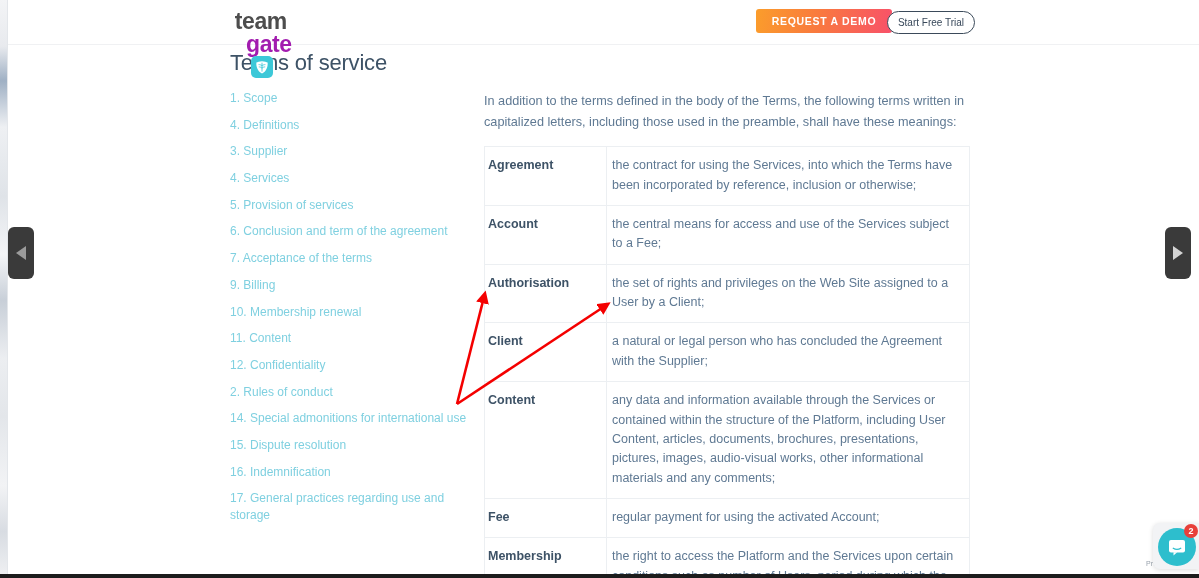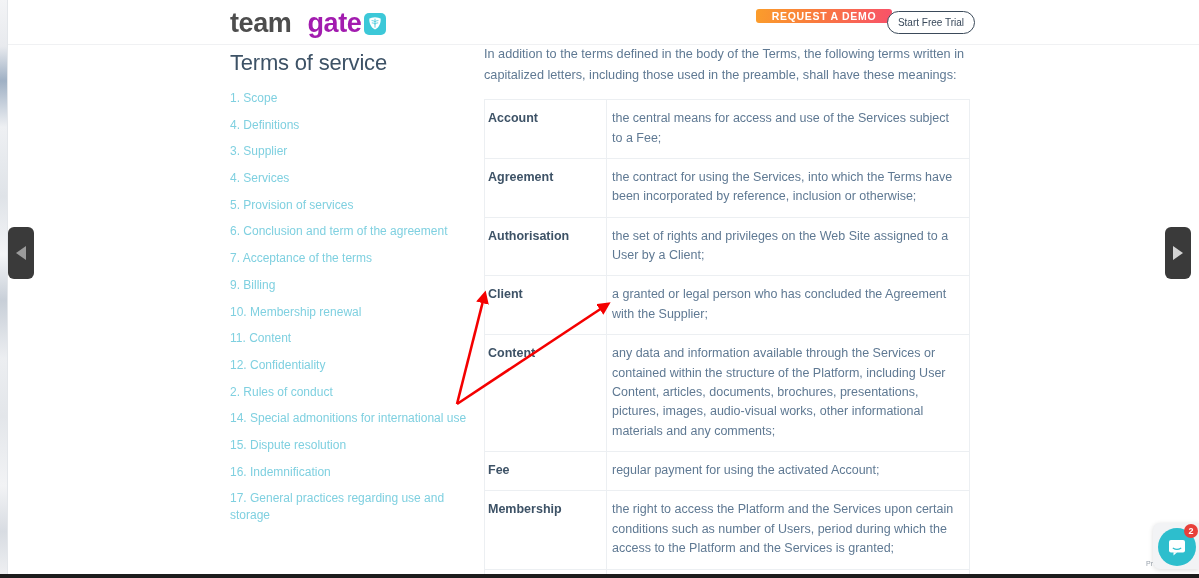--- a/index.html
+++ b/index.html
@@ -31,38 +31,39 @@
   .header {
     position: absolute; left: 8px; top: 0;
     width: 1191px; height: 45px;
     background: #ffffff;
     border-bottom: 1px solid #f0f1f3;
     z-index: 5;
   }
   .logo {
     position: absolute; left: 222px; top: 10px;
     display: flex; align-items: center;
-    font-size: 27px; font-weight: bold;
+    font-size: 23px; font-weight: bold;
     letter-spacing: -0.4px;
     line-height: 1;
+    flex-direction: column;
   }
   .logo-team { color: #4d4d4d; }
   .logo-gate { color: #a21caf; padding-left: 16px; }
   .logo-mark {
     width: 22px; height: 22px;
     border-radius: 5px;
     background: #3cc8d8;
     margin-left: 3px;
     display: flex; align-items: center; justify-content: center;
   }
   .logo-mark svg { display: block; }
 
   .btn-demo {
     position: absolute; left: 748px; top: 9px;
-    width: 136px; height: 14px;
+    width: 136px; height: 24px;
     border-radius: 3px;
     background: linear-gradient(100deg,#fb9d2b 0%,#f97a3e 45%,#f8516a 100%);
     color: #ffffff;
     font-size: 10.5px; font-weight: bold;
     letter-spacing: 0.7px;
     display: flex; align-items: center; justify-content: center;
     border: none; cursor: pointer;
     font-family: "Liberation Sans", sans-serif;
   }
   .btn-trial {
@@ -108,20 +109,21 @@
   .main {
     position: absolute; left: 484px; top: 44px;
     width: 486px;
     z-index: 3;
   }
   .intro {
     font-size: 12.7px;
     line-height: 1.62;
     color: #5f7993;
     margin-bottom: 14px;
+    margin-top: 47px;
   }
   table.defs {
     width: 486px;
     border-collapse: collapse;
     table-layout: fixed;
   }
   table.defs td {
     border: 1px solid #eceff2;
     padding: 9px 8px 10px 3px;
     vertical-align: top;
@@ -291,34 +293,34 @@
     </ul>
 
   </div>
 
   <div class="main">
     <p class="intro">In addition to the terms defined in the body of the Terms, the following terms written in capitalized letters, including those used in the preamble, shall have these meanings:</p>
 
     <table class="defs">
       <tbody>
         <tr>
+          <td class="term">Agreement</td>
+          <td class="desc">the contract for using the Services, into which the Terms have been incorporated by reference, inclusion or otherwise;</td>
+        </tr>
+        <tr>
           <td class="term">Account</td>
           <td class="desc">the central means for access and use of the Services subject to a Fee;</td>
         </tr>
         <tr>
-          <td class="term">Agreement</td>
-          <td class="desc">the contract for using the Services, into which the Terms have been incorporated by reference, inclusion or otherwise;</td>
-        </tr>
-        <tr>
           <td class="term">Authorisation</td>
           <td class="desc">the set of rights and privileges on the Web Site assigned to a User by a Client;</td>
         </tr>
         <tr>
           <td class="term">Client</td>
-          <td class="desc">a granted or legal person who has concluded the Agreement with the Supplier;</td>
+          <td class="desc">a natural or legal person who has concluded the Agreement with the Supplier;</td>
         </tr>
         <tr>
           <td class="term">Content</td>
           <td class="desc">any data and information available through the Services or contained within the structure of the Platform, including User Content, articles, documents, brochures, presentations, pictures, images, audio-visual works, other informational materials and any comments;</td>
         </tr>
         <tr>
           <td class="term">Fee</td>
           <td class="desc">regular payment for using the activated Account;</td>
         </tr>
         <tr>

